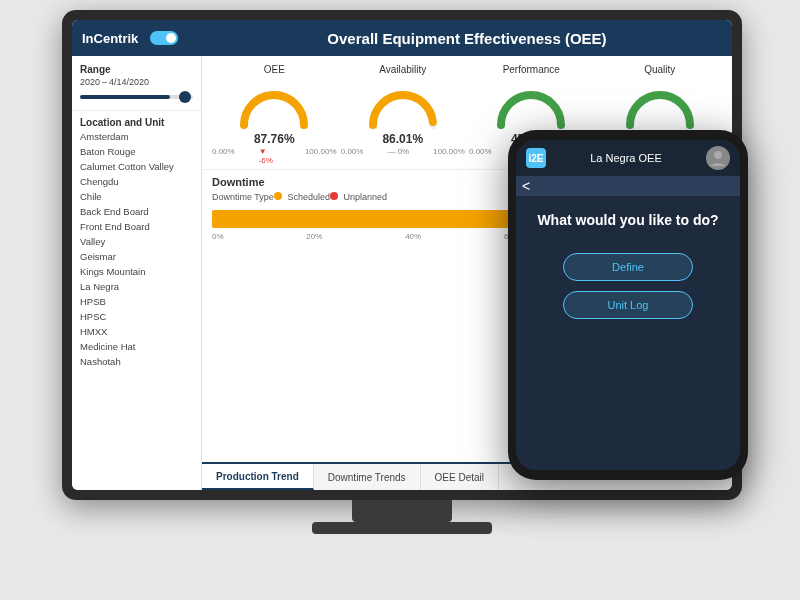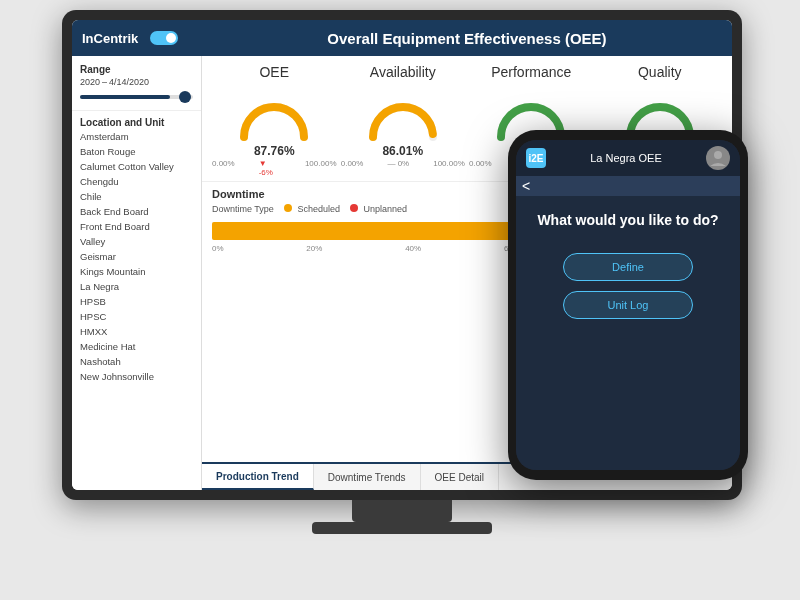--- a/index.html
+++ b/index.html
@@ -209,23 +209,23 @@
 
     .gauge-block {
       flex: 1;
       display: flex;
       flex-direction: column;
       align-items: center;
       font-size: 10px;
     }
 
     .gauge-title {
-      font-size: 14px;
+      font-size: 10px;
       color: #333;
-      margin-bottom: 12px;
+      margin-bottom: 5px;
       font-weight: 500;
     }
 
     .gauge-svg {
       width: 80px;
       height: 50px;
     }
 
     .gauge-value {
       font-size: 12px;
@@ -263,21 +263,20 @@
 
     .downtime-title {
       font-size: 11px;
       font-weight: 600;
       color: #333;
       margin-bottom: 4px;
     }
 
     .downtime-legend {
       display: flex;
-      gap: 10px;
       font-size: 9px;
       color: #555;
       margin-bottom: 8px;
       align-items: center;
     }
 
     .legend-dot {
       width: 8px;
       height: 8px;
       border-radius: 50%;
@@ -494,21 +493,20 @@
             <div class="sidebar-item">Front End Board</div>
             <div class="sidebar-item">Valley</div>
             <div class="sidebar-item">Geismar</div>
             <div class="sidebar-item">Kings Mountain</div>
             <div class="sidebar-item">La Negra</div>
             <div class="sidebar-item">HPSB</div>
             <div class="sidebar-item">HPSC</div>
             <div class="sidebar-item">HMXX</div>
             <div class="sidebar-item">Medicine Hat</div>
             <div class="sidebar-item">Nashotah</div>
-            <div class="sidebar-item">New Johnsonville</div>
           </div>
 
           <div class="main-content">
 
             <div class="oee-gauges">
 
               <div class="gauge-block">
                 <div class="gauge-title">OEE</div>
                 <svg class="gauge-svg" viewBox="0 0 80 50">
                   <path d="M10,45 A30,30 0 0,1 70,45" fill="none" stroke="#eee" stroke-width="8" stroke-linecap="round"></path>

